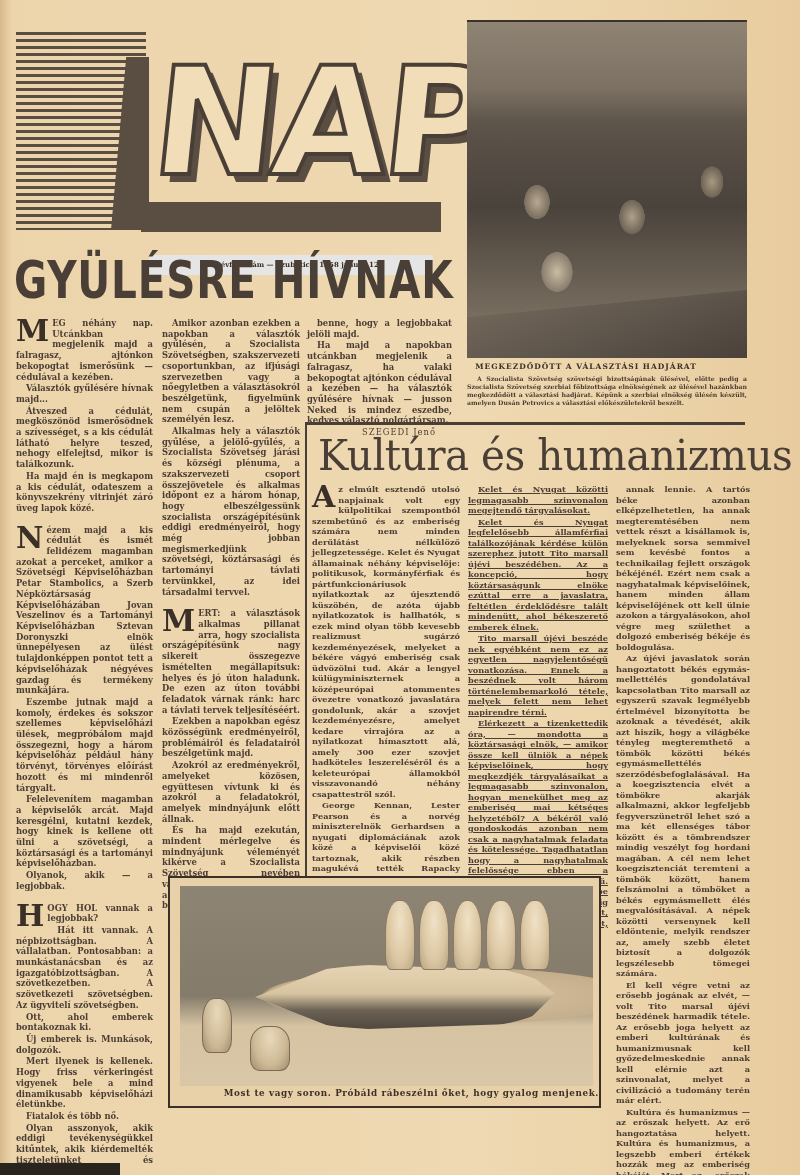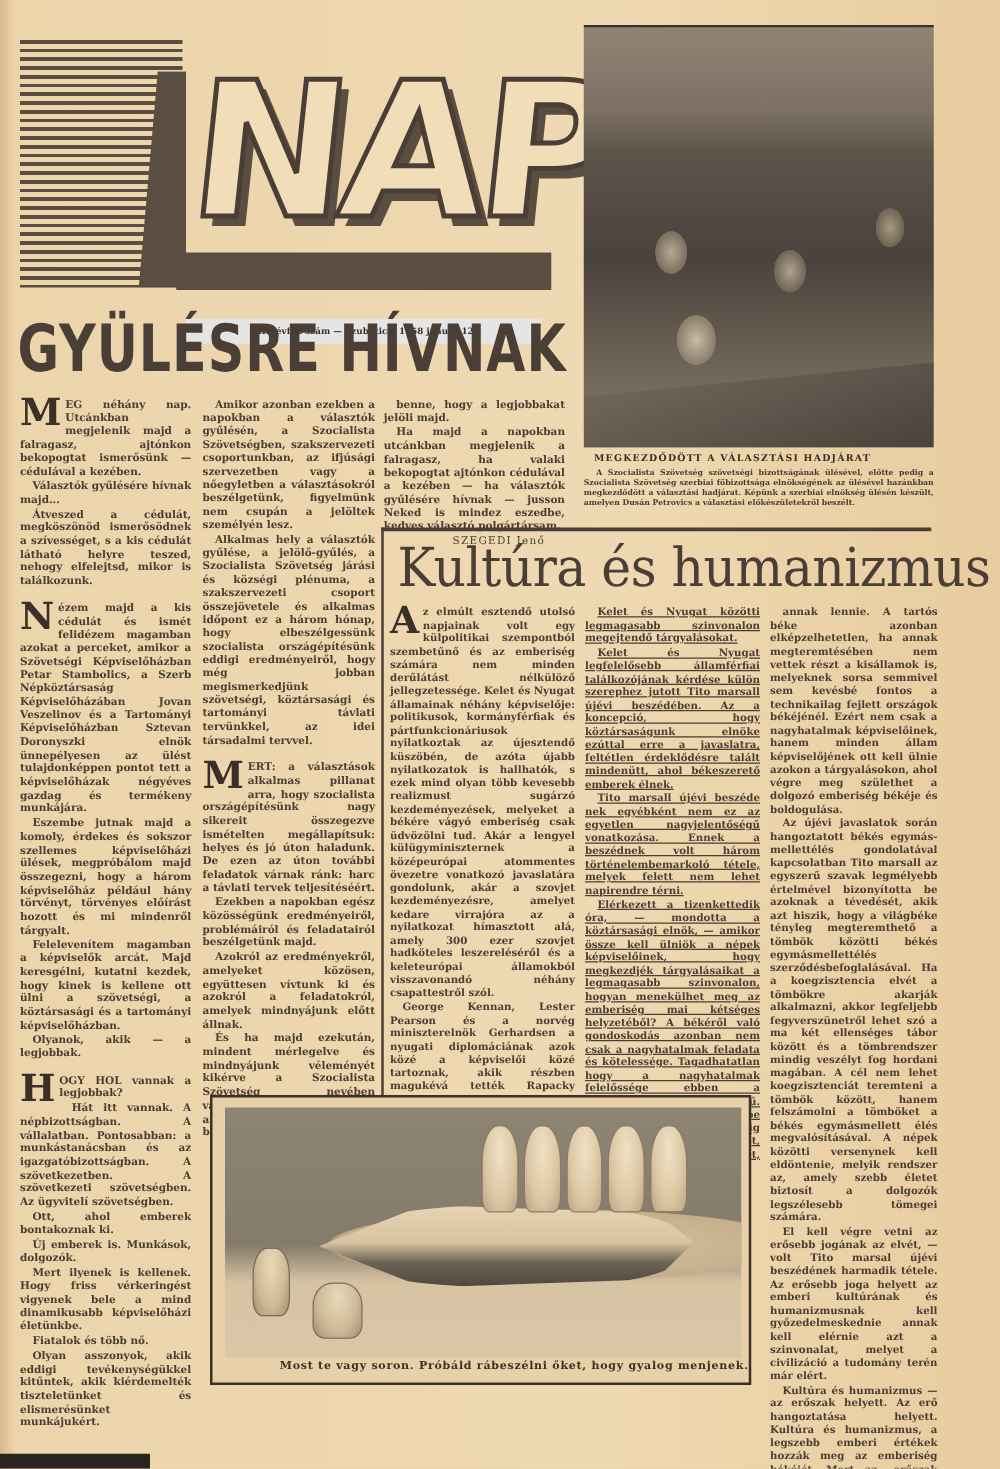--- a/index.html
+++ b/index.html
@@ -132,20 +132,21 @@
       <div class="dateline-inner">XIII. évf. 2 szám — Szubotica, 1958 január 12.</div>
     </div>
   </div>
 
   <div class="main-headline">GYÜLÉSRE HÍVNAK</div>
 
   <div class="col" id="lead-col1" style="left:16px; top:318px; width:137px;">
       <p class="noindent"><span class="dropcap">M</span><span>EG néhány nap. Utcánkban megjelenik majd a falragasz, ajtónkon bekopogtat ismerősünk — cédulával a kezében.</span></p>
       <p><span>Választók gyűlésére hívnak majd...</span></p>
       <p><span>Átveszed a cédulát, megköszönöd ismerősödnek a szívességet, s a kis cédulát látható helyre teszed, nehogy elfelejtsd, mikor is találkozunk.</span></p>
+      <p><span>Ha majd én is megkapom a kis cédulát, odateszem a könyvszekrény vitrinjét záró üveg lapok közé.</span></p>
       <div class="gap"></div>
       <p class="noindent"><span class="dropcap">N</span><span>ézem majd a kis cédulát és ismét felidézem magamban azokat a perceket, amikor a Szövetségi Képviselőházban Petar Stambolics, a Szerb Népköztársaság Képviselőházában Jovan Veszelinov és a Tartományi Képviselőházban Sztevan Doronyszki elnök ünnepélyesen az ülést tulajdonképpen pontot tett a képviselőházak négyéves gazdag és termékeny munkájára.</span></p>
       <p><span>Eszembe jutnak majd a komoly, érdekes és sokszor szellemes képviselőházi ülések, megpróbálom majd összegezni, hogy a három képviselőház például hány törvényt, törvényes előírást hozott és mi mindenről tárgyalt.</span></p>
       <p><span>Felelevenítem magamban a képviselők arcát. Majd keresgélni, kutatni kezdek, hogy kinek is kellene ott ülni a szövetségi, a köztársasági és a tartományi képviselőházban.</span></p>
       <p><span>Olyanok, akik — a legjobbak.</span></p>
       <div class="gap"></div>
       <p class="noindent"><span class="dropcap">H</span><span>OGY HOL vannak a legjobbak?</span></p>
       <p><span>Hát itt vannak. A népbizottságban. A vállalatban. Pontosabban: a munkástanácsban és az igazgatóbizottságban. A szövetkezetben. A szövetkezeti szövetségben. Az ügyvitelí szövetségben.</span></p>
       <p><span>Ott, ahol emberek bontakoznak ki.</span></p>
       <p><span>Új emberek is. Munkások, dolgozók.</span></p>

